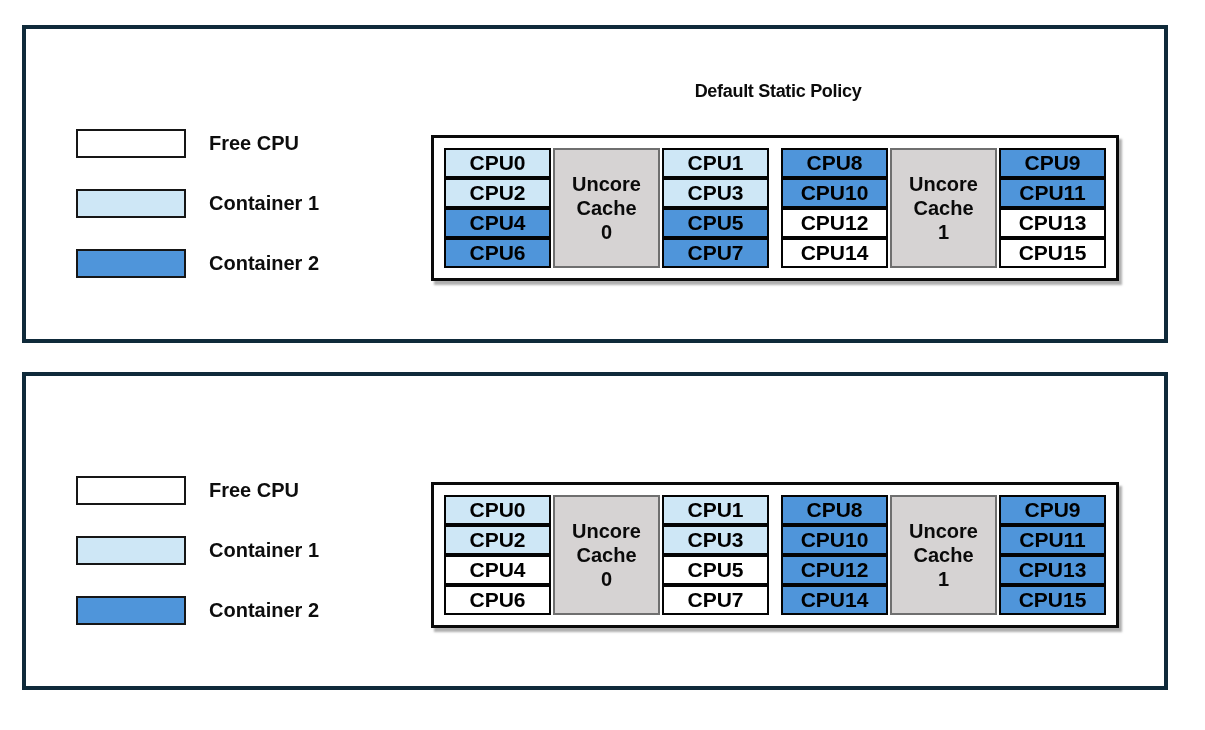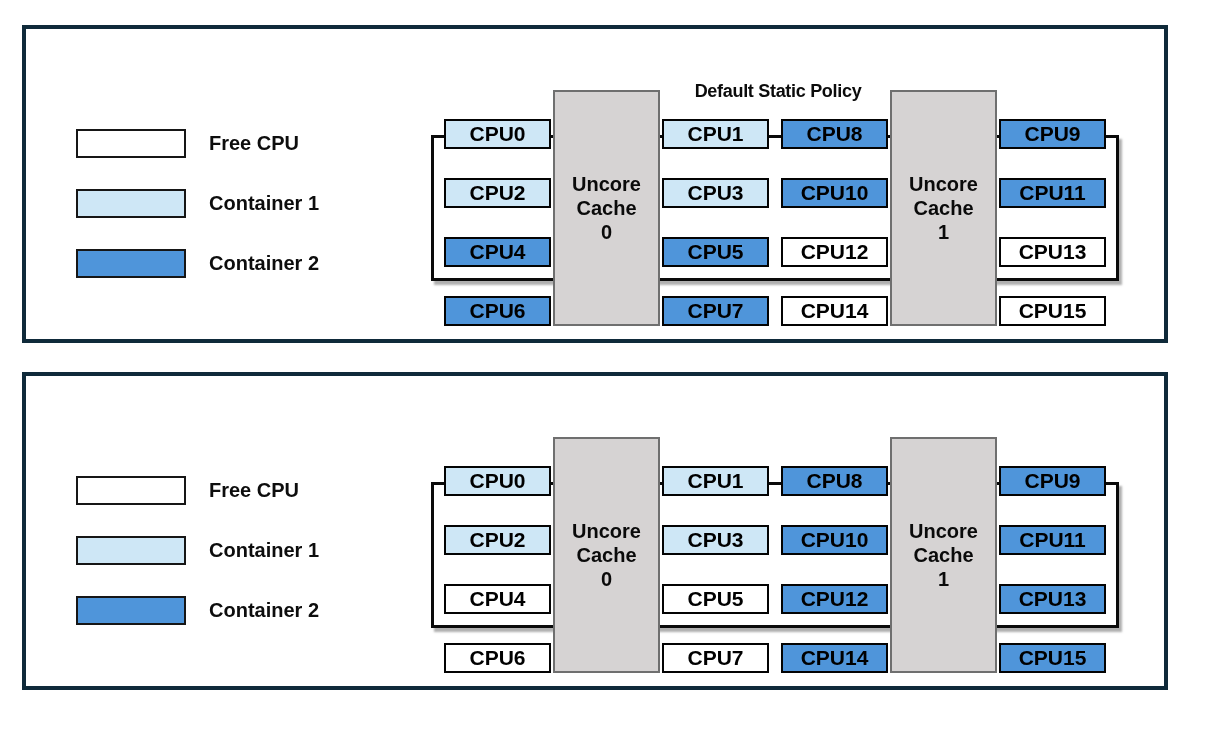--- a/index.html
+++ b/index.html
@@ -97,21 +97,20 @@
     height: 30px;
     box-sizing: border-box;
     border: 2px solid #030303;
     display: flex;
     align-items: center;
     justify-content: center;
     font-size: 21px;
     font-weight: bold;
     color: #000000;
     background: #ffffff;
-    margin-top: 29px;
   }
   .uncore {
     width: 107px;
     box-sizing: border-box;
     border: 2px solid #6f6f6f;
     display: flex;
     flex-direction: column;
     align-items: center;
     justify-content: center;
     font-size: 20px;

